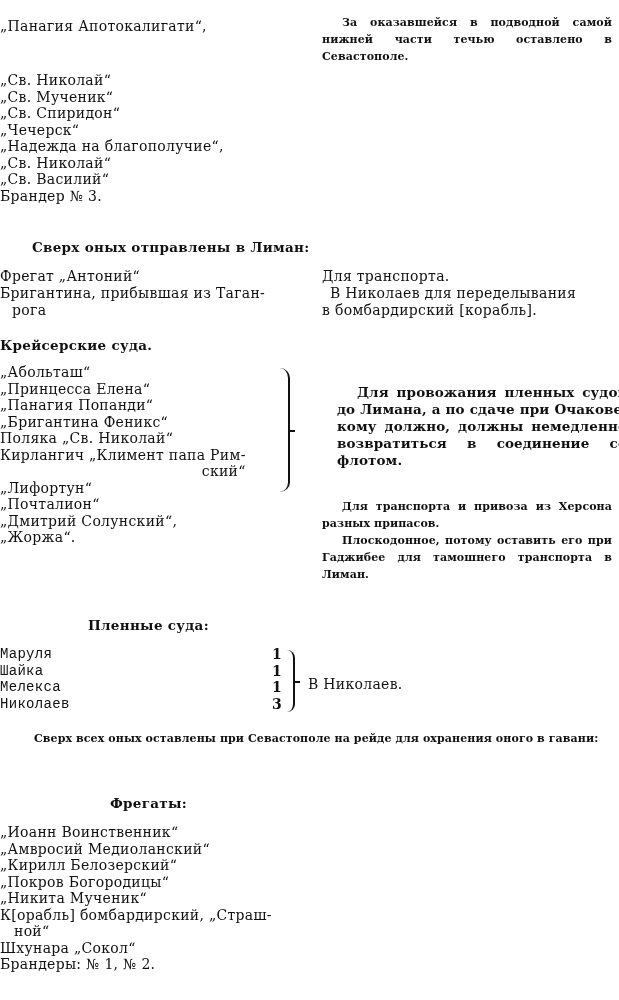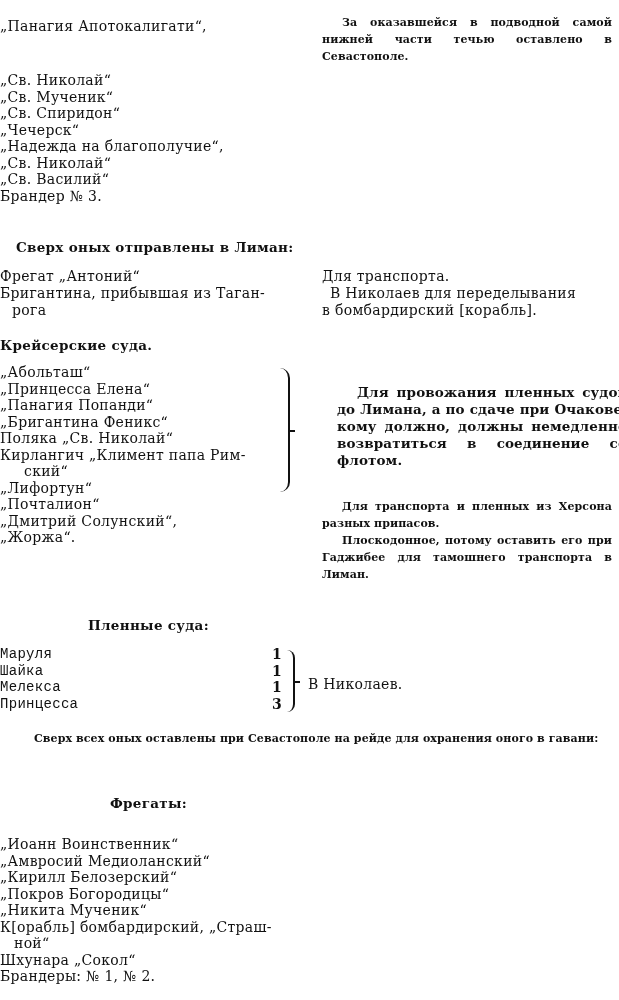--- a/index.html
+++ b/index.html
@@ -27,67 +27,67 @@
   <div>„Св. Николай“</div>
   <div>„Св. Мученик“</div>
   <div>„Св. Спиридон“</div>
   <div>„Чечерск“</div>
   <div>„Надежда на благополучие“,</div>
   <div>„Св. Николай“</div>
   <div>„Св. Василий“</div>
   <div>Брандер № 3.</div>
 </div>
 
-<div class="head" style="left:0;top:239px;padding-left:16px;">Сверх оных отправлены в Лиман:</div>
+<div class="head" style="left:16px;top:239px;padding-left:16px;">Сверх оных отправлены в Лиман:</div>
 <div class="t" style="left:0;top:268px;">Фрегат „Антоний“</div>
 <div class="t" style="left:322px;top:268px;">Для транспорта.</div>
 <div class="t" style="left:0;top:285px;width:306px;">Бригантина, прибывшая из Таган-</div>
 <div class="t" style="left:330px;top:285px;">В Николаев для переделывания</div>
 <div class="t" style="left:12px;top:302px;">рога</div>
 <div class="t" style="left:322px;top:302px;">в бомбардирский [корабль].</div>
 
 <div class="head" style="left:0;top:337px;">Крейсерские суда.</div>
 <div class="t list" style="left:0;top:364px;">
   <div>„Абольташ“</div>
   <div>„Принцесса Елена“</div>
   <div>„Панагия Попанди“</div>
   <div>„Бригантина Феникс“</div>
   <div>Поляка „Св. Николай“</div>
   <div>Кирлангич „Климент папа Рим-</div>
-  <div style="padding-left:24px;">ский“</div>
+  <div style="padding-left:24px;text-align:right;">ский“</div>
   <div>„Лифортун“</div>
   <div>„Почталион“</div>
   <div>„Дмитрий Солунский“,</div>
   <div>„Жоржа“.</div>
 </div>
 <div class="brace" style="left:280px;top:368px;width:8px;height:124px;"></div>
 <div class="rp rp-light" style="left:322px;top:384px;width:290px;font-weight:bold;font-size:13.5px;"><span class="ind"></span><span>Для провожания пленных судов до Лимана, а по сдаче при Очакове, кому должно, должны немедленно возвратиться в соединение со флотом.</span></div>
-<div class="rp" style="left:322px;top:498px;width:290px;"><span class="ind"></span><span>Для транспорта и пленных из Херсона разных припасов.</span></div>
+<div class="rp" style="left:322px;top:498px;width:290px;"><span class="ind"></span><span>Для транспорта и привоза из Херсона разных припасов.</span></div>
 <div class="rp" style="left:322px;top:532px;width:290px;"><span class="ind"></span><span>Плоскодонное, потому оставить его при Гаджибее для тамошнего транспорта в Лиман.</span></div>
 
 <div class="head" style="left:88px;top:617px;">Пленные суда:</div>
 <div class="t list" style="left:0;top:646px;font-family:Liberation Mono, monospace;">
   <div>Маруля</div>
   <div>Шайка</div>
   <div>Мелекса</div>
-  <div>Принцесса</div>
+  <div>Николаев</div>
 </div>
 <div class="t list" style="left:272px;top:646px;font-weight:bold;">
   <div>1</div>
   <div>1</div>
   <div>1</div>
   <div>3</div>
 </div>
 <div class="brace" style="left:287px;top:650px;width:6px;height:62px;"></div>
 <div class="t" style="left:308px;top:676px;">В Николаев.</div>
 
 <div class="rp" style="left:0;top:730px;width:612px;"><span class="ind" style="width:34px;"></span><span>Сверх всех оных оставлены при Севастополе на рейде для охранения оного в гавани:</span></div>
 
 <div class="head" style="left:110px;top:795px;">Фрегаты:</div>
-<div class="t list" style="left:0;top:824px;margin-top:12px;">
+<div class="t list" style="left:0;top:824px;">
   <div>„Иоанн Воинственник“</div>
   <div>„Амвросий Медиоланский“</div>
   <div>„Кирилл Белозерский“</div>
   <div>„Покров Богородицы“</div>
   <div>„Никита Мученик“</div>
   <div>К[орабль] бомбардирский, „Страш-</div>
   <div style="padding-left:14px;">ной“</div>
   <div>Шхунара „Сокол“</div>
   <div>Брандеры: № 1, № 2.</div>
 </div>

